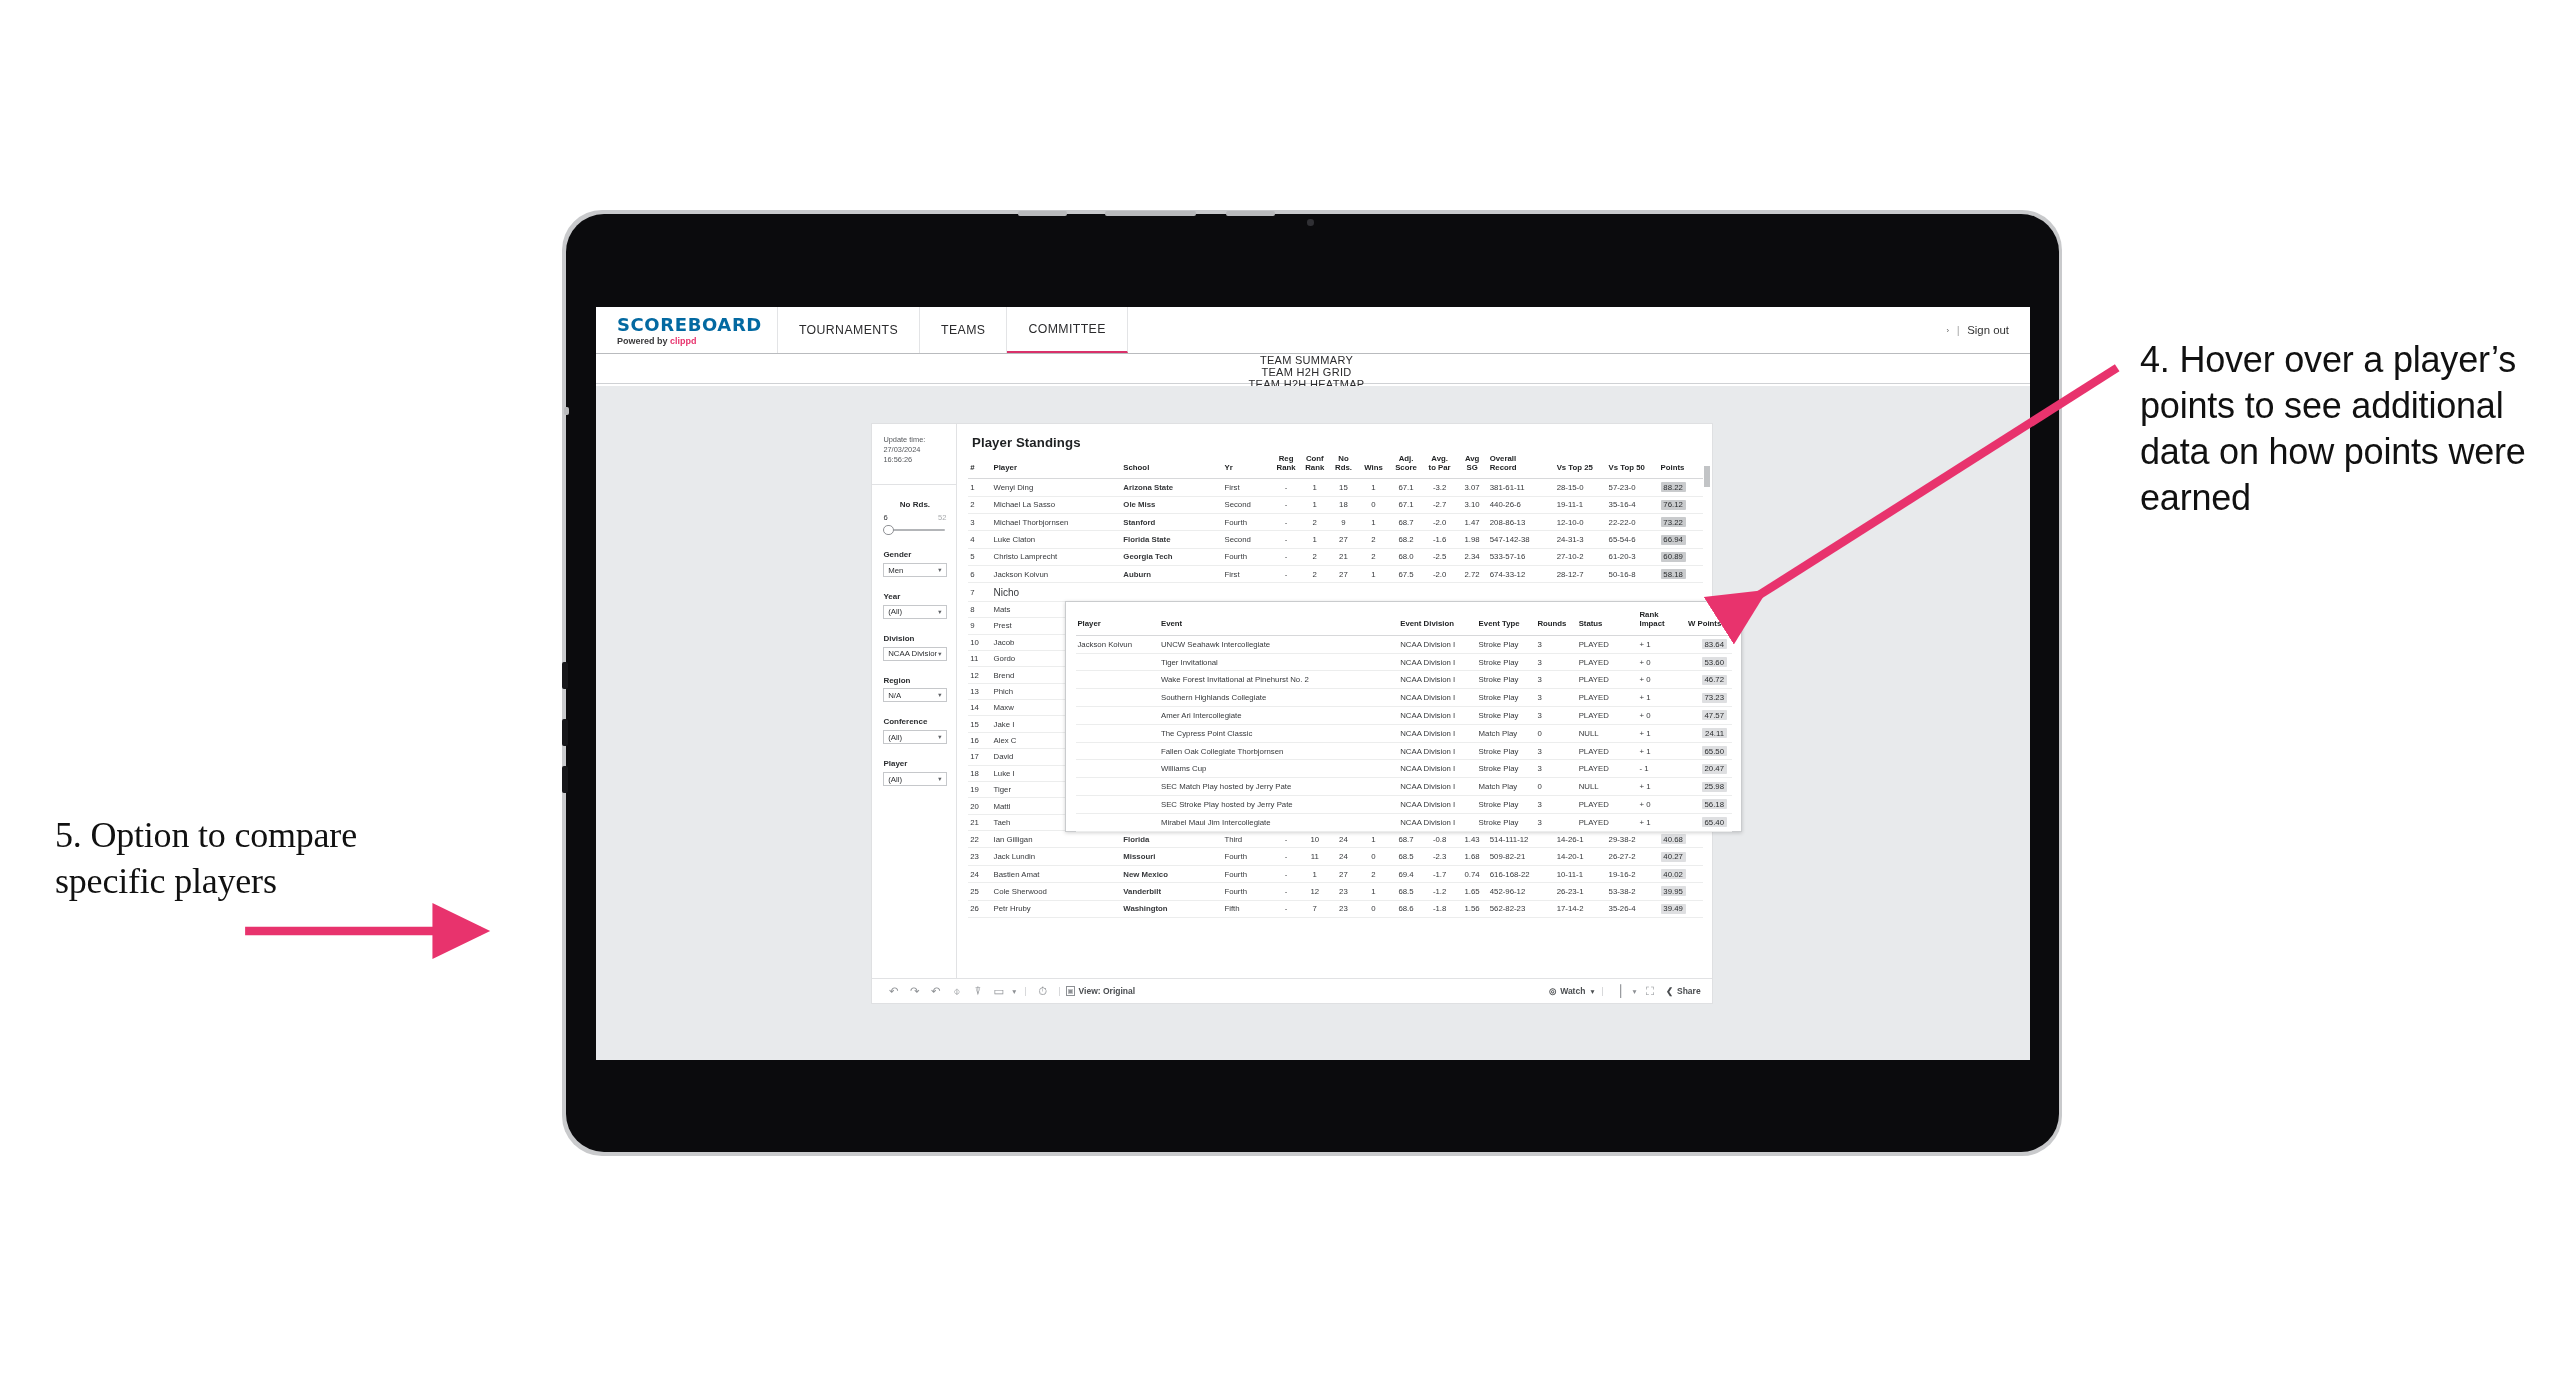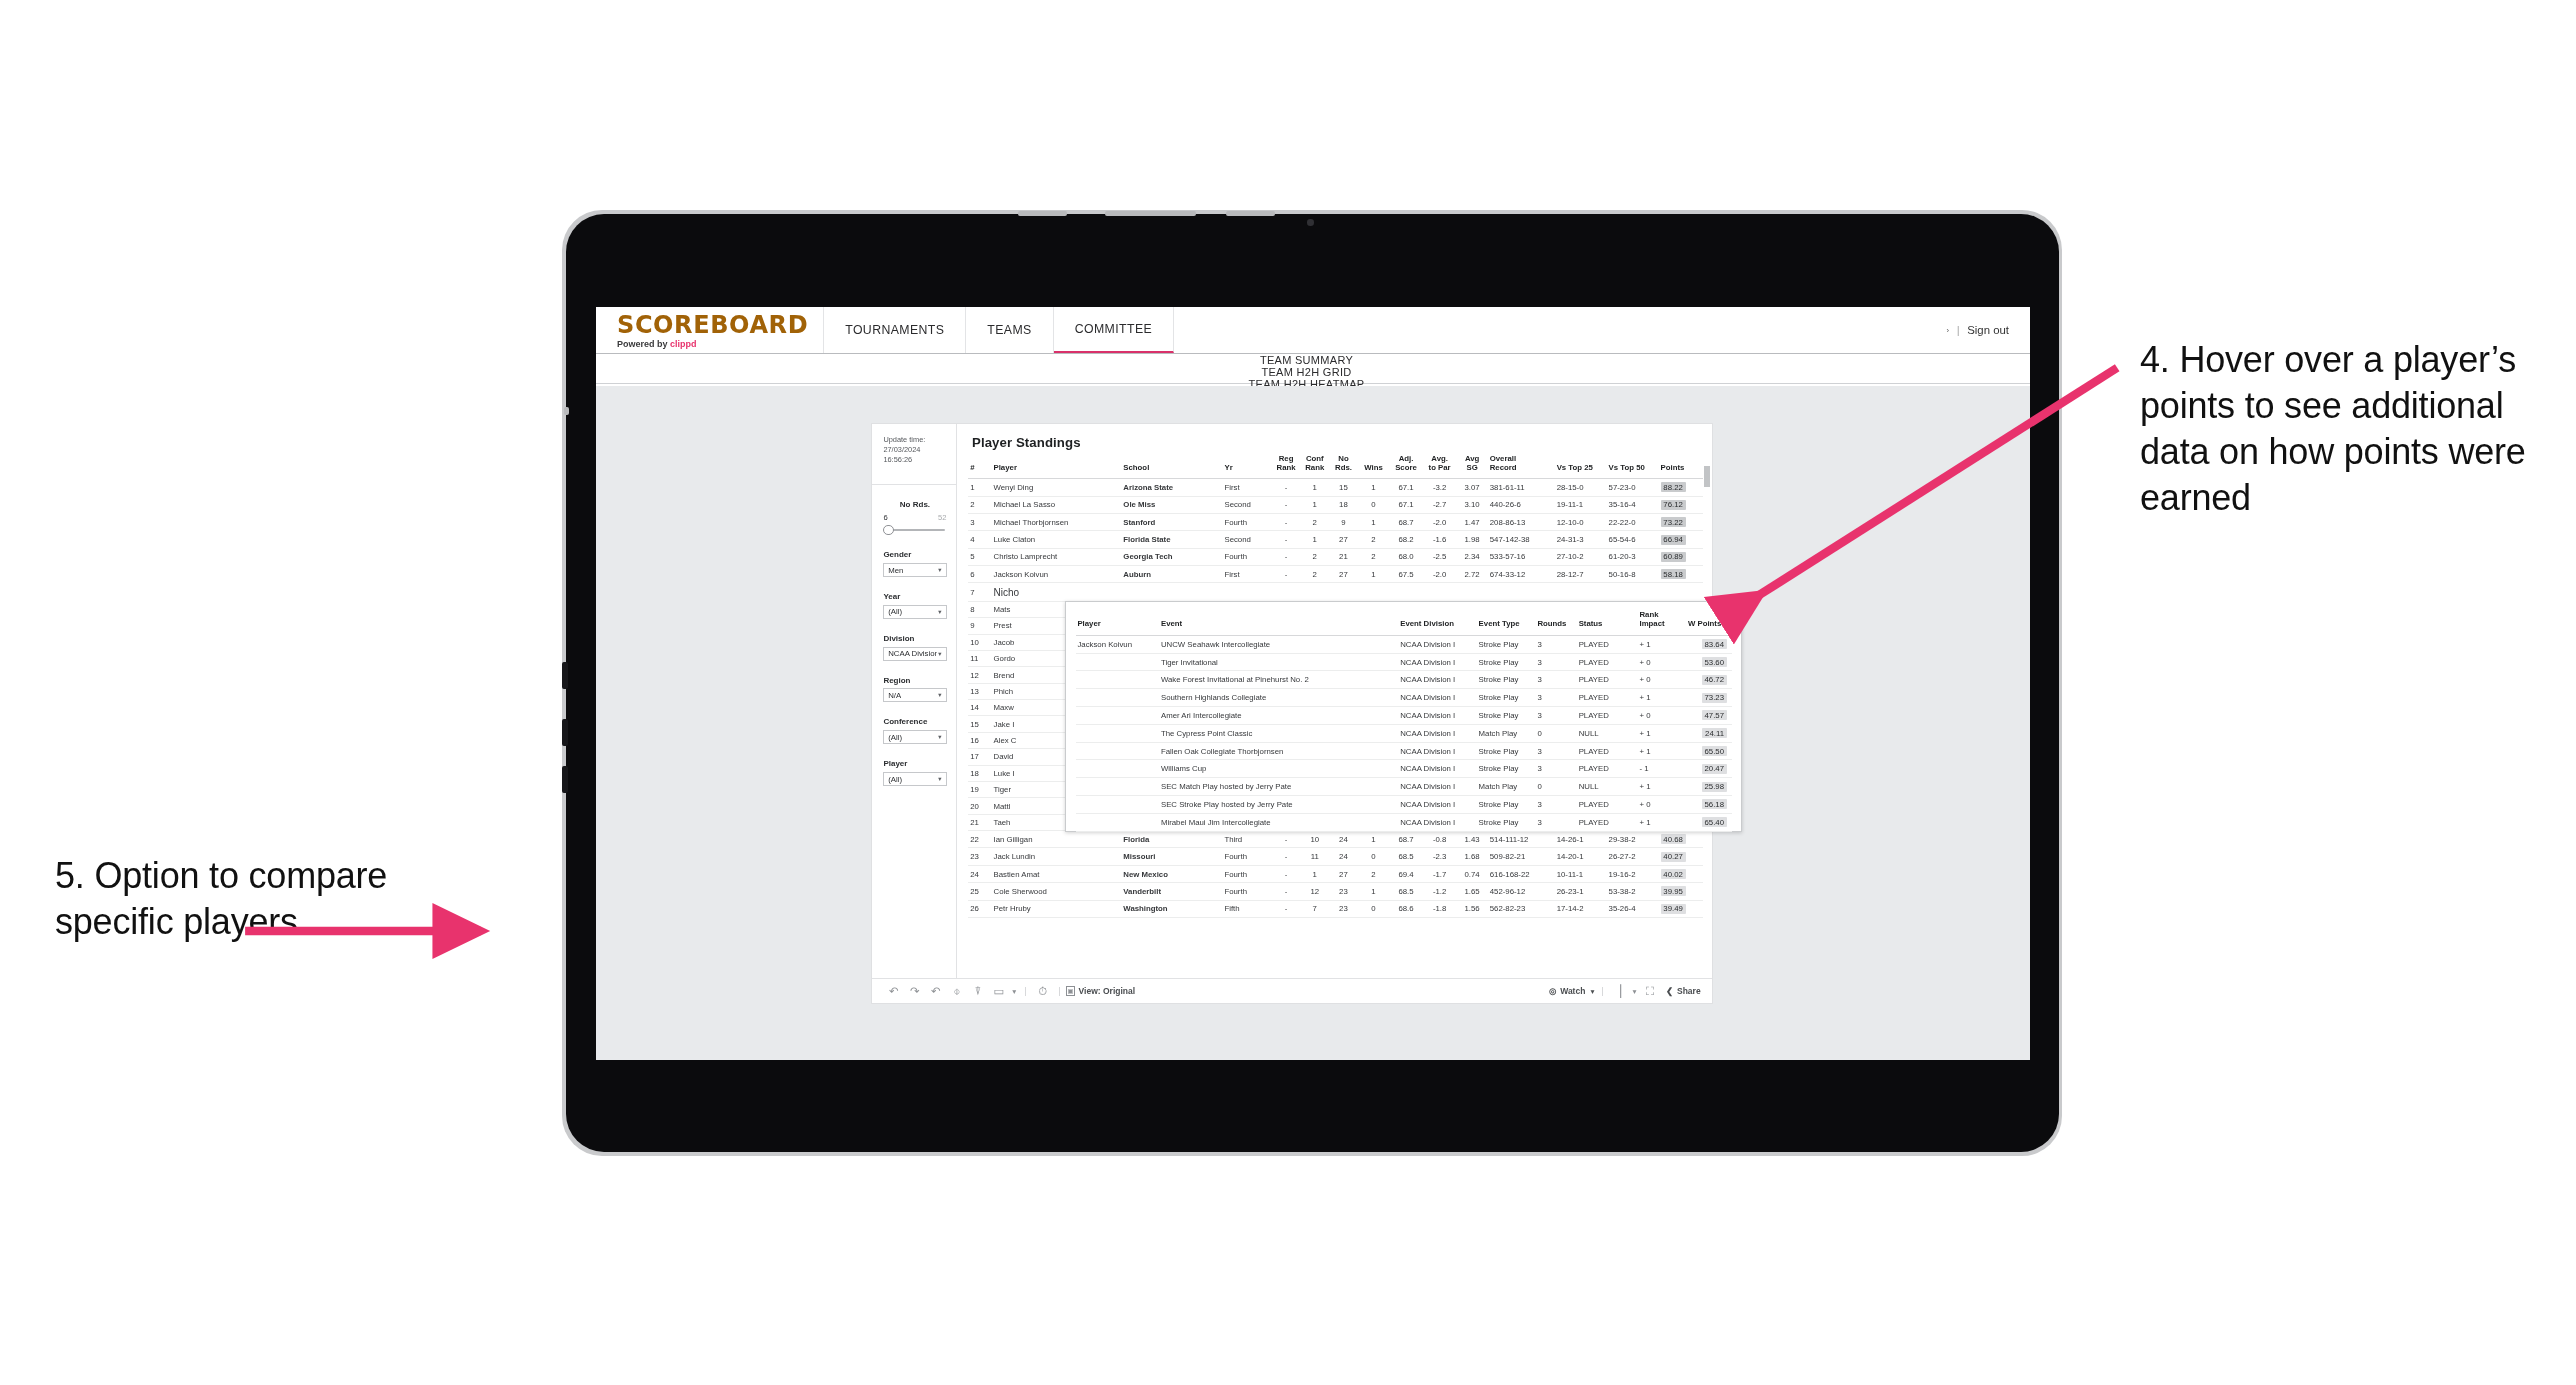--- a/index.html
+++ b/index.html
@@ -56,22 +56,22 @@
     border-bottom: 1.9px solid #b9bbbe;
     position: relative;
   }
   .brand {
     padding: 5.7px 15px 3.8px 21px;
     display:flex; flex-direction:column; justify-content:center;
     border-right: 0.9px solid #e3e4e6;
   }
   .brand-title {
     font-family:"DejaVu Sans", sans-serif;
-    font-weight: 800; font-size: 24px; letter-spacing: 0.6px;
-    color:#a16207; line-height: 1;
+    font-weight: 800; font-size: 18px; letter-spacing: 0.6px;
+    color:#0369a1; line-height: 1;
   }
   .brand-sub {
     font-size: 9px; color:#3a3a3c; margin-top: 2.8px; font-weight:700;
   }
   .brand-sub .accent { color:#e8336d; font-weight:800; }
   .topnav-item {
     display:flex; align-items:center; padding: 0 21px;
     font-size: 12.3px; color:#2b2b2d; letter-spacing:0.4px;
     border-right: 0.9px solid #e3e4e6;
     cursor: default;
@@ -263,21 +263,21 @@
   .tb-right .tb-txt { color:#4a4d50; }
 
   
   .anno {
     position:absolute;
     font-size: 36px; line-height: 1.28;
     color: #111; font-weight: 400;
     letter-spacing: -0.2px;
   }
   .anno-right { left: 2140px; top: 337px; width: 435px; }
-  .anno-left  { left: 55px;  top: 853px; width: 378px; }
+  .anno-left  { left: 55px;  top: 812px; width: 378px; font-family: Liberation Serif, serif; }
 
   .arrow { position:absolute; }
 </style>
 </head>
 <body>
 
 <div id="stage">
 
   <div class="tablet-outer"></div>
   <div class="tablet-body"></div>

